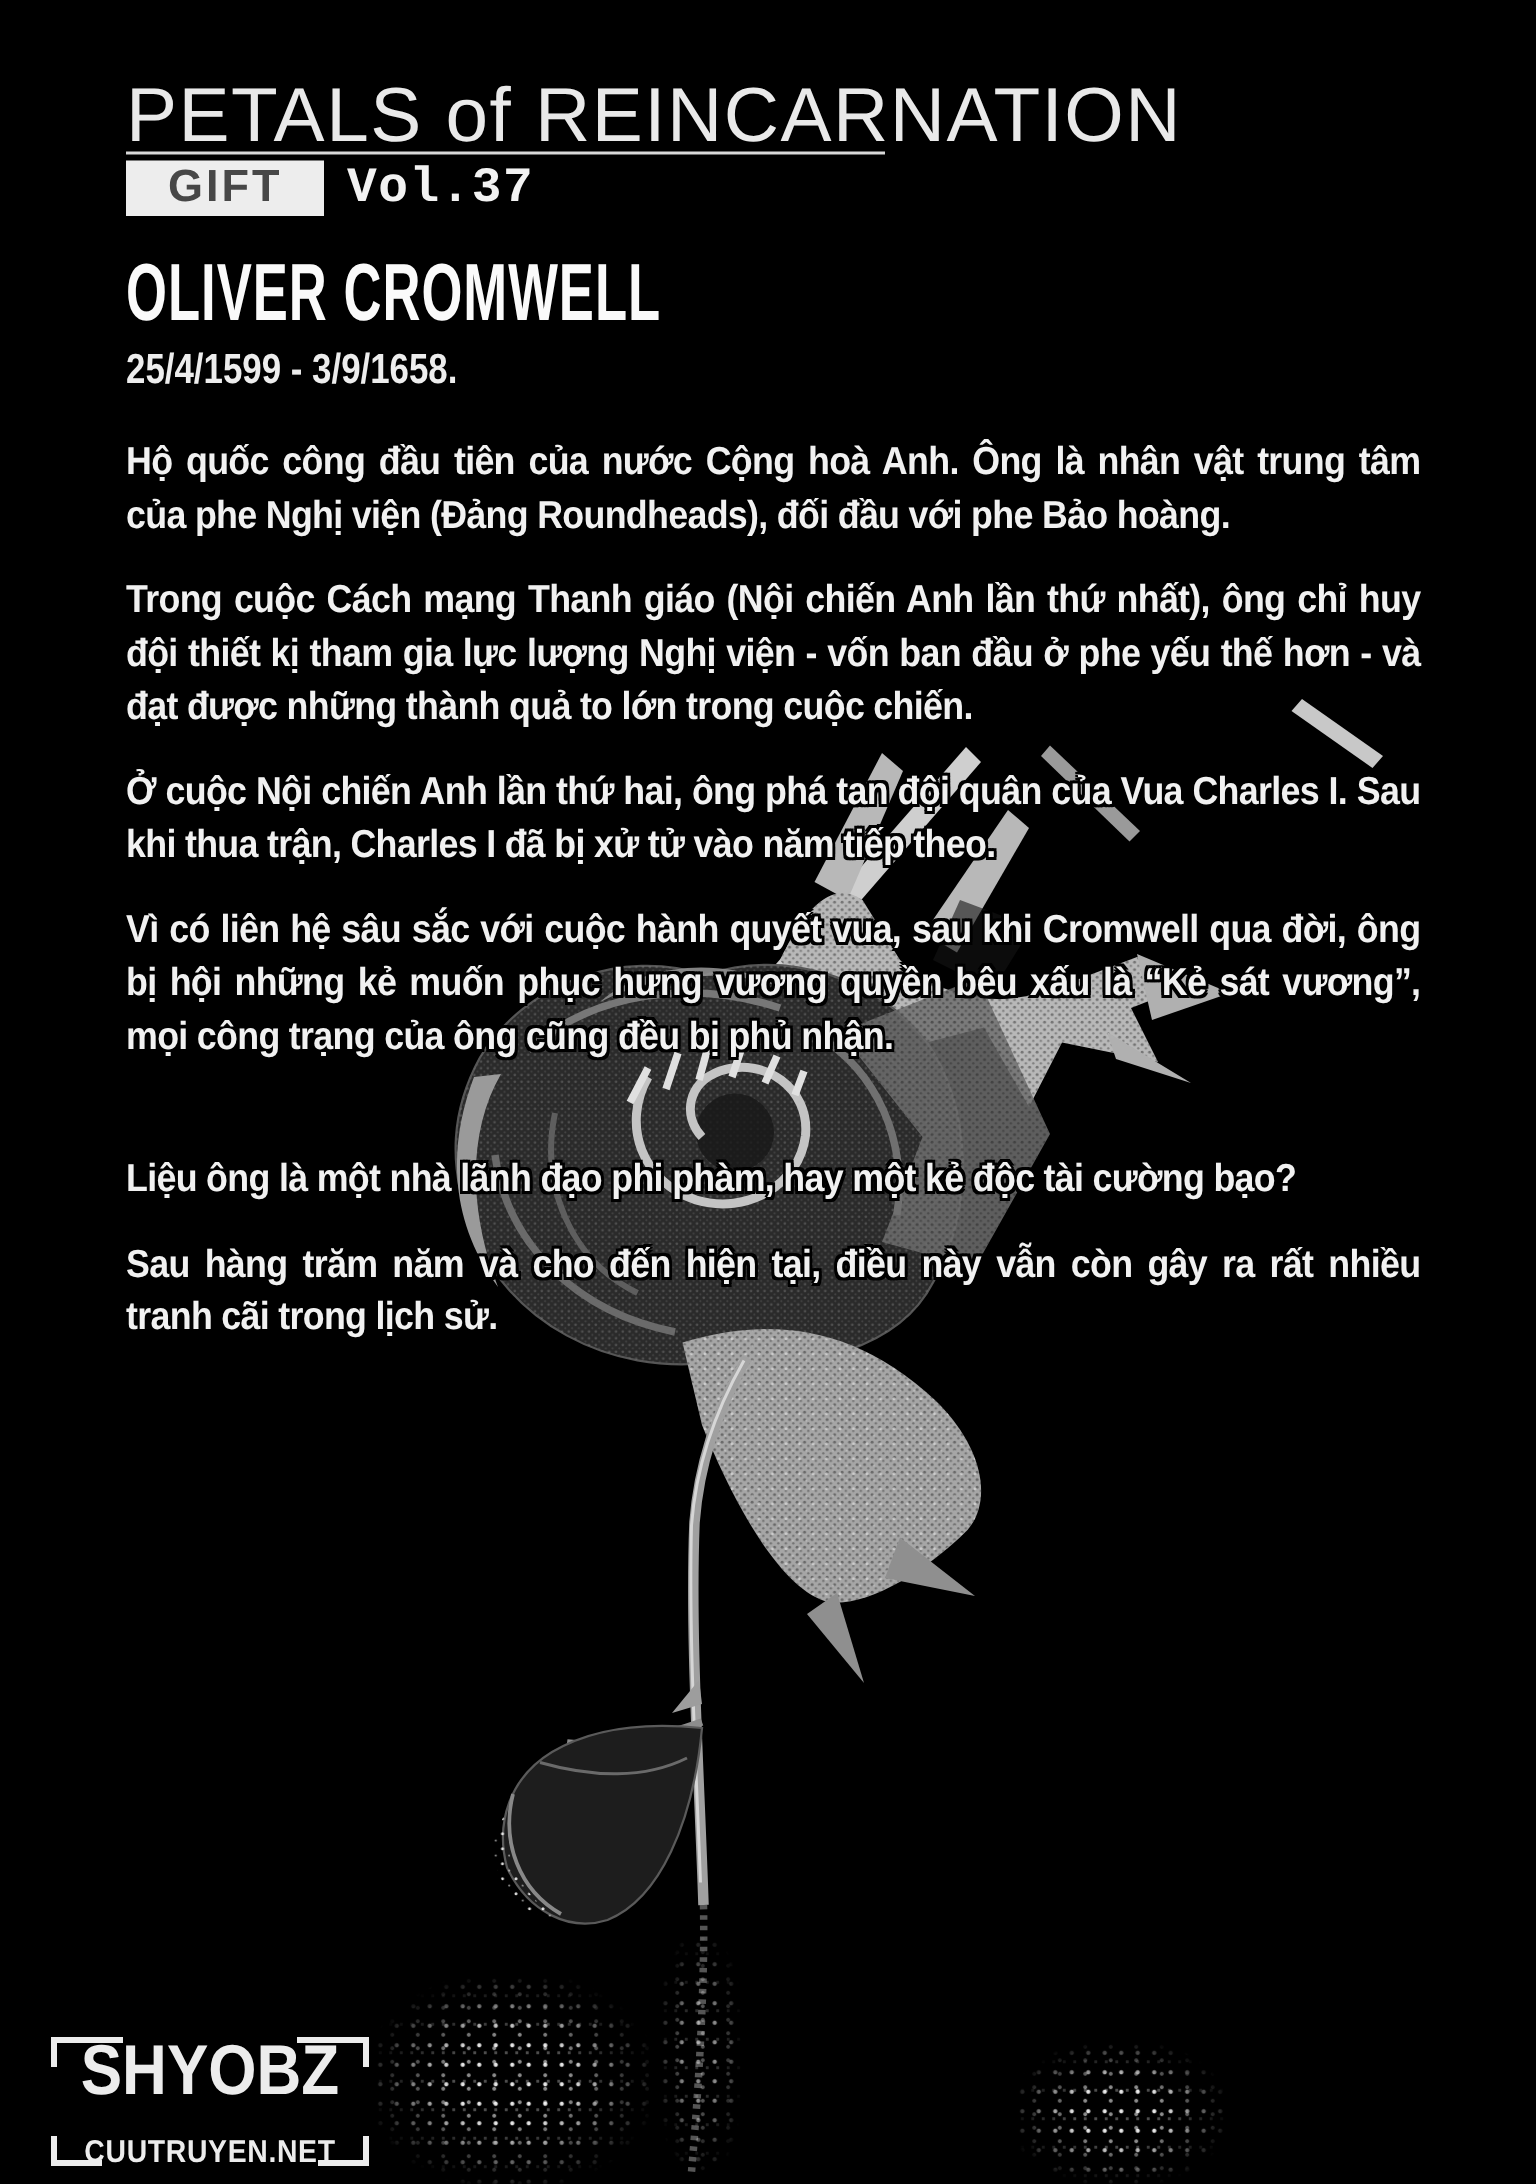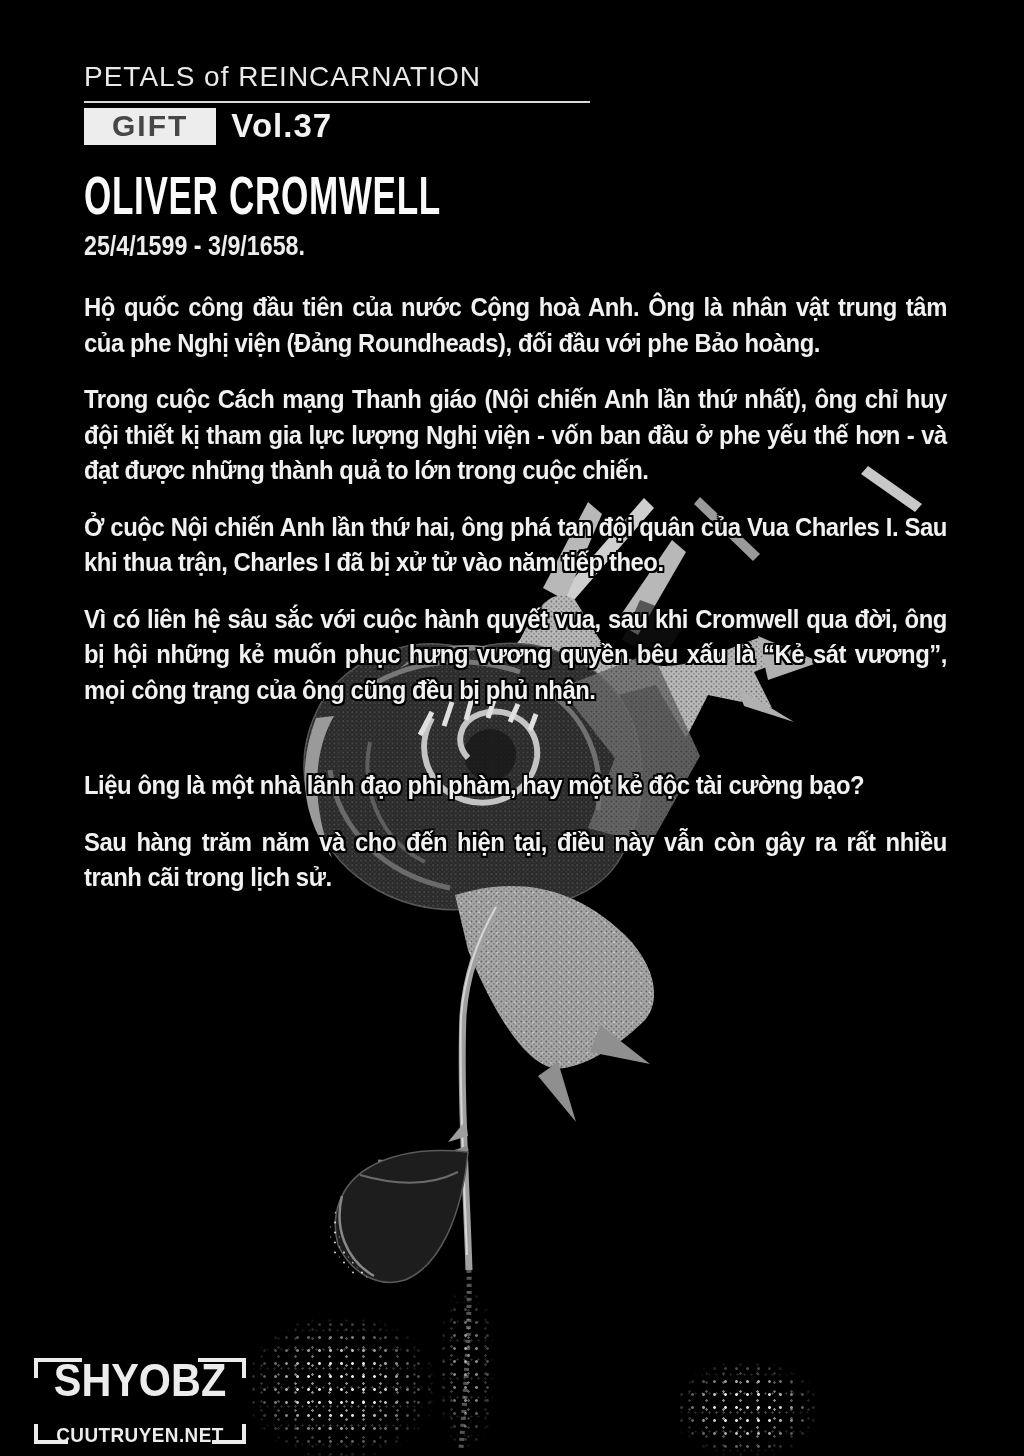--- a/index.html
+++ b/index.html
@@ -5,29 +5,29 @@
   html,body{margin:0;padding:0;background:#111;}
   .page{
     position:relative;width:1024px;height:1456px;background:#000;overflow:hidden;
     font-family:"Liberation Sans","DejaVu Sans",sans-serif;
   }
   .cond{display:inline-block;transform-origin:0 50%;white-space:nowrap;}
 
   
   .series-title{
     position:absolute;left:84px;top:55px;color:#e9e9e9;
-    font-size:28px;line-height:44px;font-weight:400;letter-spacing:1px;z-index:4;
+    font-size:51px;line-height:44px;font-weight:400;letter-spacing:1px;z-index:4;
   }
   .title-rule{position:absolute;left:84px;top:101px;width:506px;height:2px;background:#d9d9d9;z-index:4;}
   .badge-row{position:absolute;left:84px;top:107px;display:flex;align-items:center;gap:15px;z-index:4;}
   .gift-badge{
     background:#ededed;color:#474747;font-weight:700;font-size:30px;line-height:30px;
     letter-spacing:2px;padding:3px 28px 4px;
   }
-  .volume{color:#f2f2f2;font-weight:700;font-size:33px;letter-spacing:1px;}
+  .volume{color:#f2f2f2;font-weight:700;font-size:33px;letter-spacing:1px;font-family:Liberation Mono, monospace;}
   .heading{
     position:absolute;left:84px;top:168px;color:#fafafa;font-weight:700;
     font-size:54px;line-height:54px;transform:scaleX(0.65);transform-origin:0 0;
     letter-spacing:1px;white-space:nowrap;z-index:4;
   }
   .lifespan{
     position:absolute;left:84px;top:232px;color:#ededed;font-weight:700;
     font-size:28px;line-height:28px;transform:scaleX(0.83);transform-origin:0 0;
     white-space:nowrap;z-index:4;
   }

